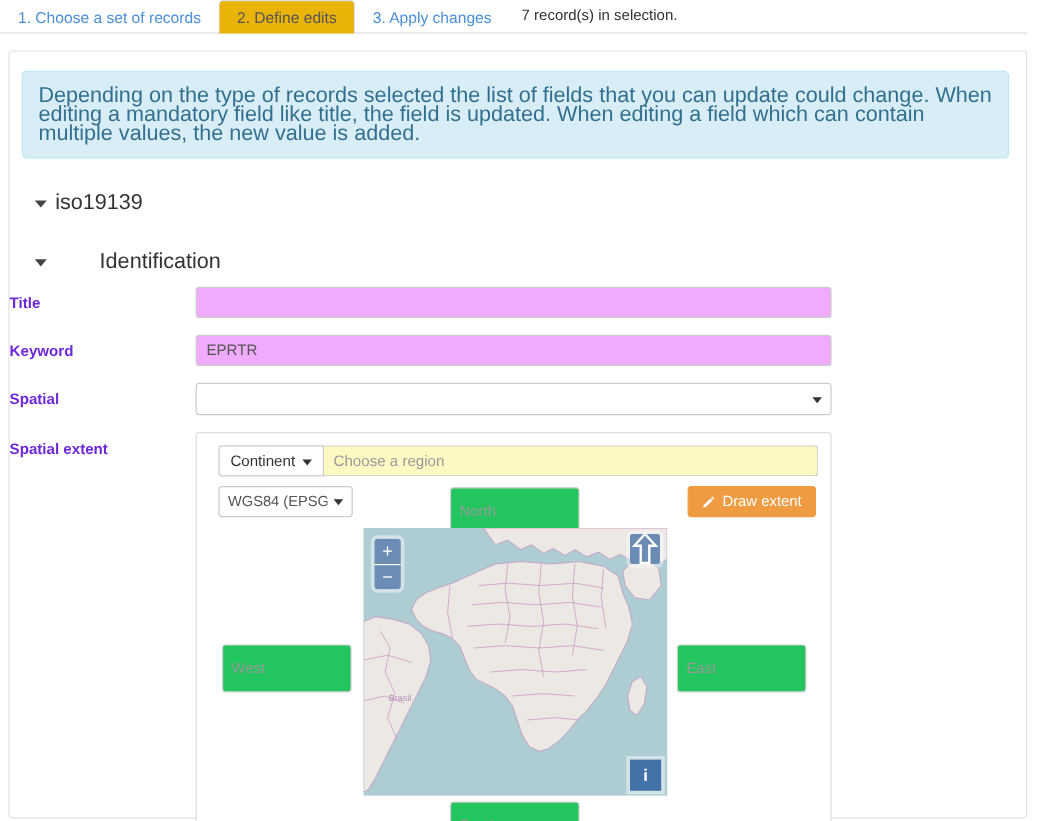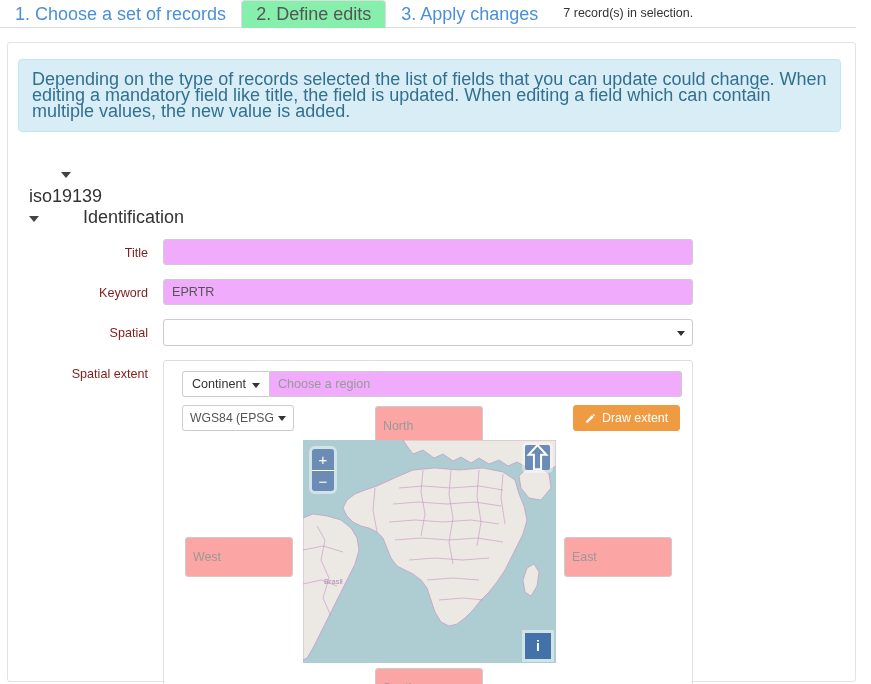--- a/index.html
+++ b/index.html
@@ -20,32 +20,32 @@
     width: 856px;
     height: 28px;
     border-bottom: 1px solid #dddddd;
     display: flex;
     align-items: flex-end;
   }
   .tab {
     height: 27px;
     padding: 0 14px;
     line-height: 27px;
-    font-size: 18px;
+    font-size: 13px;
     color: #4a90d9;
     border: 1px solid transparent;
     border-bottom: none;
     border-radius: 4px 4px 0 0;
     white-space: nowrap;
     cursor: pointer;
     background: transparent;
   }
   .tab.active {
     color: #555555;
-    background: #86efac;
+    background: #eab308;
     border-color: #dddddd;
     margin-bottom: -1px;
     height: 28px;
     line-height: 27px;
     cursor: default;
   }
   .tab-note {
     margin-left: 10px;
     font-size: 12.5px;
     color: #333333;
@@ -80,21 +80,21 @@
 
   
   .sect-h {
     position: absolute;
     left: 21px;
     display: flex;
     align-items: center;
     gap: 7px;
     cursor: pointer;
   }
-  .sect-h.lvl1 { top: 126px; flex-direction: column; }
+  .sect-h.lvl1 { top: 114px; }
   .sect-h.lvl2 { top: 163px; gap: 44px; }
   .caret {
     width: 0; height: 0;
     border-left: 5px solid transparent;
     border-right: 5px solid transparent;
     border-top: 6px solid #444444;
     margin-top: 3px;
     flex: none;
   }
   .sect-title {
@@ -103,26 +103,25 @@
     font-weight: normal;
     line-height: 22px;
   }
 
   
   .form { position: absolute; top: 196px; left: 0; width: 100%; }
   .frow { display: flex; align-items: flex-start; margin-bottom: 14px; }
   .flabel {
     width: 155px;
     flex: none;
-    text-align: right;
     padding-right: 15px;
     padding-top: 7px;
-    font-weight: normal;
+    font-weight: bold;
     font-size: 12.6px;
-    color: #7f1d1d;
+    color: #6d28d9;
   }
   .fctrl { width: 530px; flex: none; }
 
   .inp {
     display: block;
     width: 100%;
     height: 26px;
     padding: 3px 8px;
     font-family: "Liberation Sans", sans-serif;
     font-size: 12.6px;
@@ -206,21 +205,21 @@
     flex: 1;
     height: 26px;
     padding: 3px 8px;
     border: 1px solid #cccccc;
     border-left: none;
     border-radius: 0 3px 3px 0;
     font-family: "Liberation Sans", sans-serif;
     font-size: 12.6px;
     color: #555555;
     outline: none;
-    background: #f0abfc;
+    background: #fef9c3;
   }
   .region-inp::placeholder { color: #999999; }
 
   .proj-wrap {
     position: absolute;
     top: 44px; left: 18px;
     width: 112px;
   }
   .proj-sel {
     width: 112px;
@@ -240,21 +239,21 @@
   }
 
   .bbox-inp {
     position: absolute;
     width: 108px;
     height: 36px;
     padding: 19px 7px;
     font-family: "Liberation Sans", sans-serif;
     font-size: 12.4px;
     color: #555555;
-    background: #fca5a5;
+    background: #22c55e;
     border: 1px solid #cccccc;
     border-radius: 3px;
     outline: none;
   }
   .bbox-inp::placeholder { color: #999999; }
   .inp-north { top: 45px; left: 211px; }
   .inp-west  { top: 176px; left: 21px; }
   .inp-east  { top: 176px; left: 400px; }
   .inp-south { top: 307px; left: 211px; }
 

